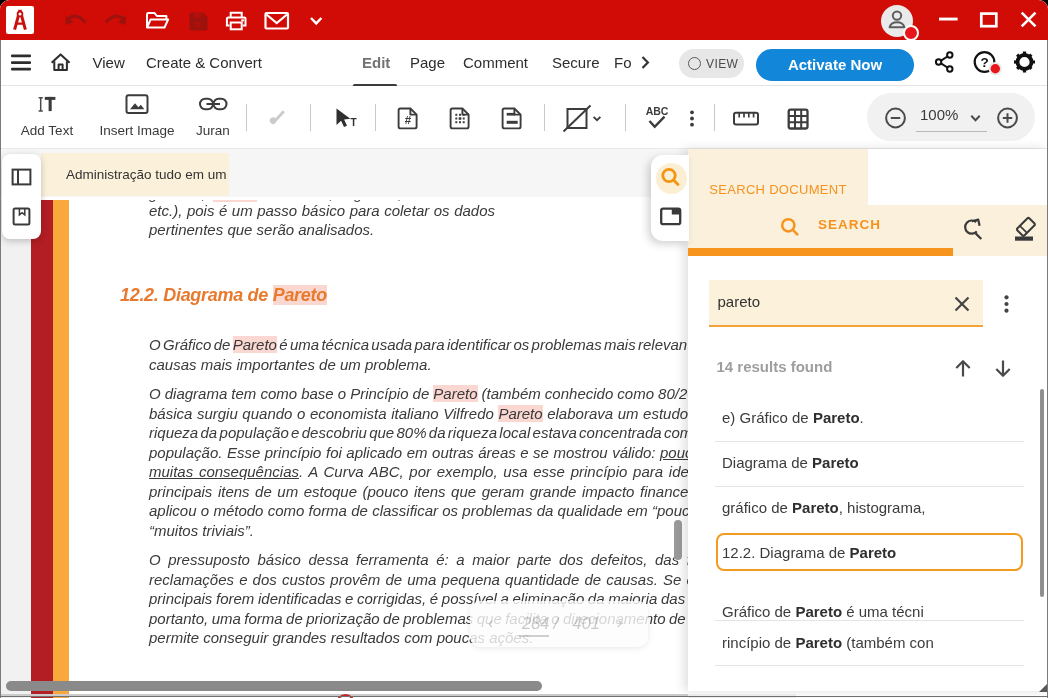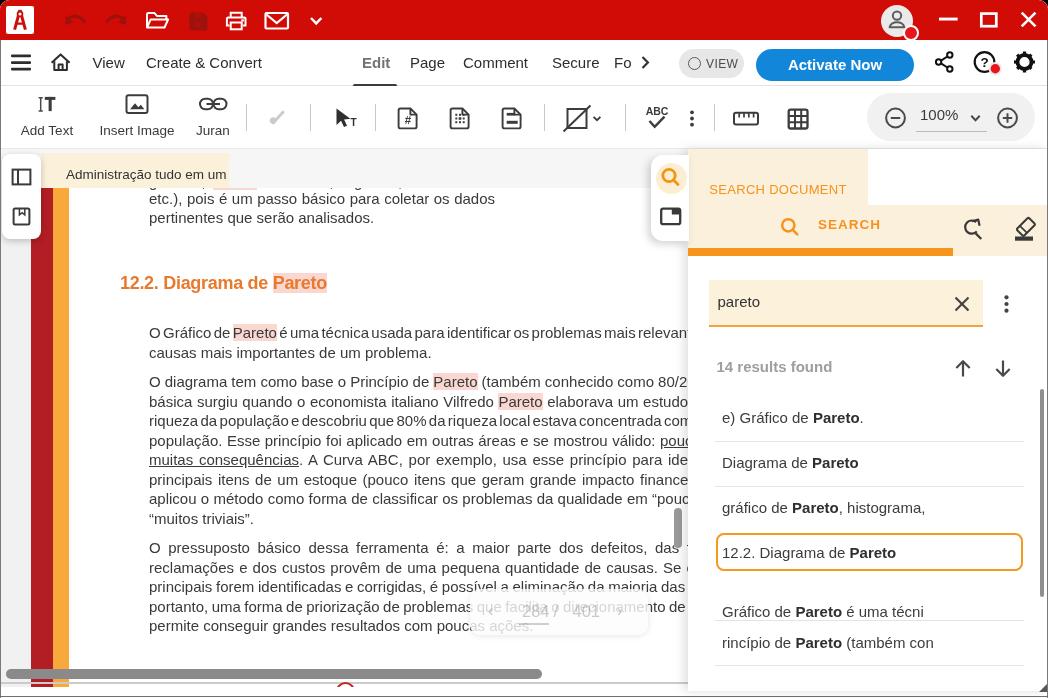--- a/index.html
+++ b/index.html
@@ -26,21 +26,21 @@
 .tlabel{top:123px;font-size:13.5px;color:#3a3a3a;text-align:center;}
 .tsep{top:104px;width:1px;height:27px;background:#c9c9c9;}
 #zoompill{left:867px;top:93px;width:168px;height:48px;background:#f1f1f1;border-radius:24px;}
 #zoomtxt{left:920px;top:106px;width:38px;text-align:center;font-size:15px;color:#3a3a3a;}
 #zoomul{left:916px;top:130.5px;width:71px;height:1px;background:#b9b9b9;}
 
 #tabrow{left:0;top:148px;width:1048px;height:48px;background:#f6f6f6;border-top:1px solid #e9e9e9;}
 #tab1{left:41px;top:153px;width:188px;height:43px;background:#fbf0da;}
 #tab1 span{position:absolute;left:25px;top:0;height:43px;line-height:43px;font-size:13.5px;color:#333;white-space:nowrap;}
 
-#doc{left:0;top:188px;width:796px;height:499px;background:#f1f1f1;overflow:hidden;}
+#doc{left:0;top:200px;width:796px;height:499px;background:#f1f1f1;overflow:hidden;font-style:italic;}
 #page{position:absolute;left:30.5px;top:0;width:880px;height:494px;background:#fff;}
 #stripe1{left:0;top:0;width:22.2px;height:494px;background:#b21e24;}
 #stripe2{left:22.2px;top:0;width:16.3px;height:494px;background:#f9a93b;}
 #pgap{left:0;top:494px;width:688px;height:1.6px;background:#cbcbcb;}
 #npage{left:30.5px;top:495.6px;width:658px;height:4px;background:#fff;}
 #nstrip1{left:30.5px;top:495.6px;width:22.2px;height:4px;background:#b21e24;}
 #nstrip2{left:52.7px;top:495.6px;width:16.3px;height:4px;background:#f9a93b;}
 #arc{left:336px;top:494px;width:15px;height:15px;border:2.2px solid #c1272d;border-radius:50%;background:transparent;}
 .tl{position:absolute;left:149px;font-size:15px;line-height:19.5px;color:#3a3a3a;white-space:pre;}
 .just{width:346px;text-align:justify;text-align-last:justify;white-space:normal;}

